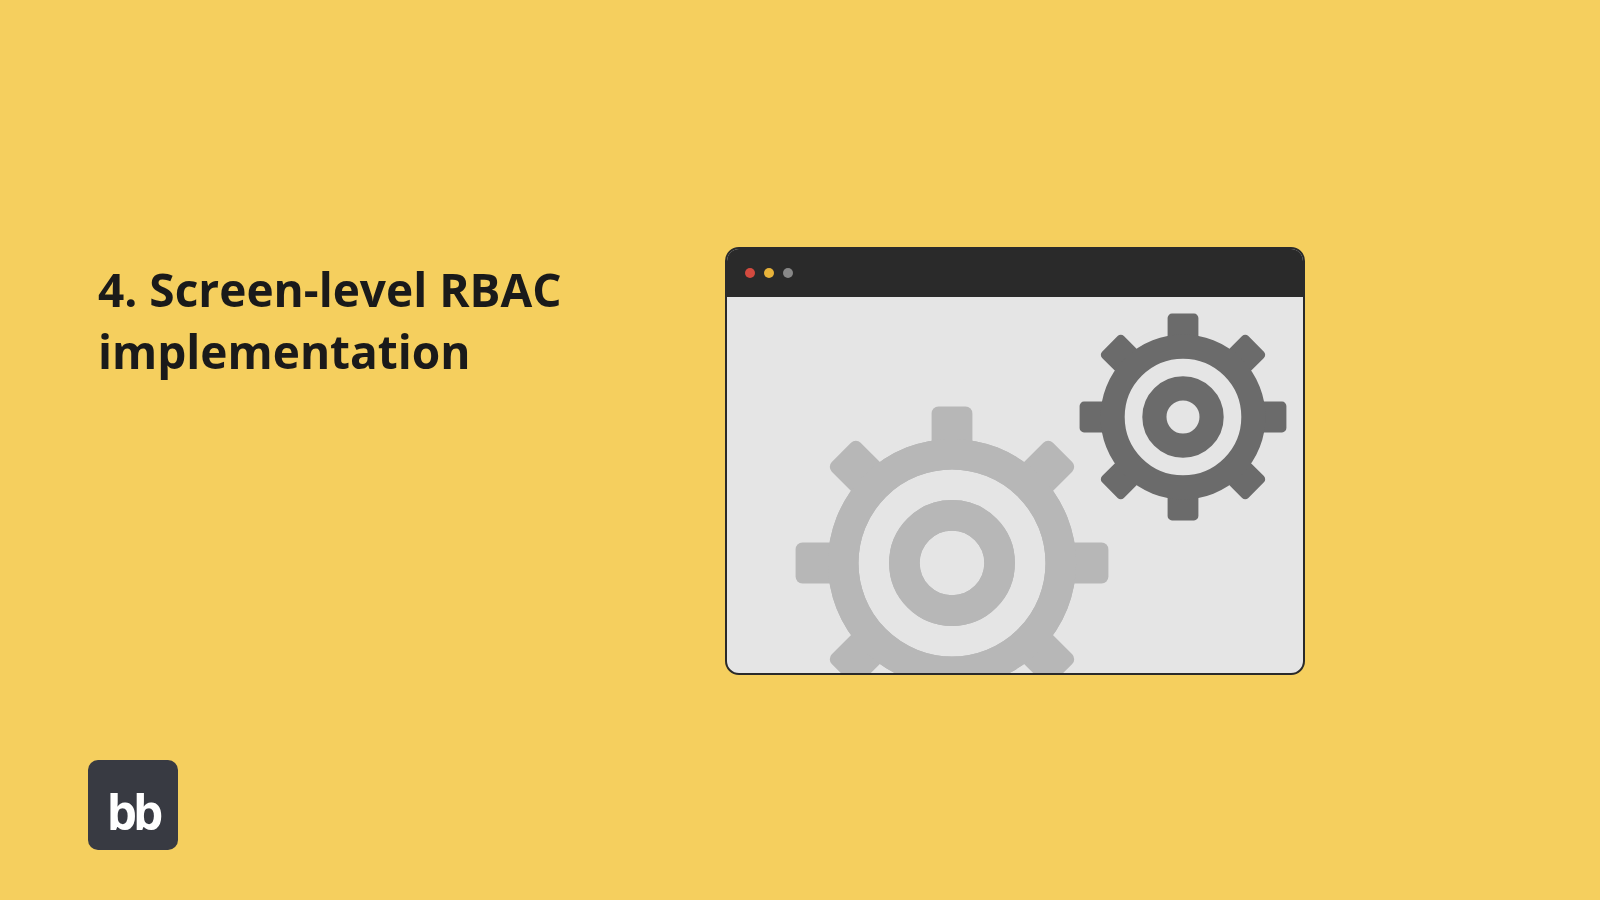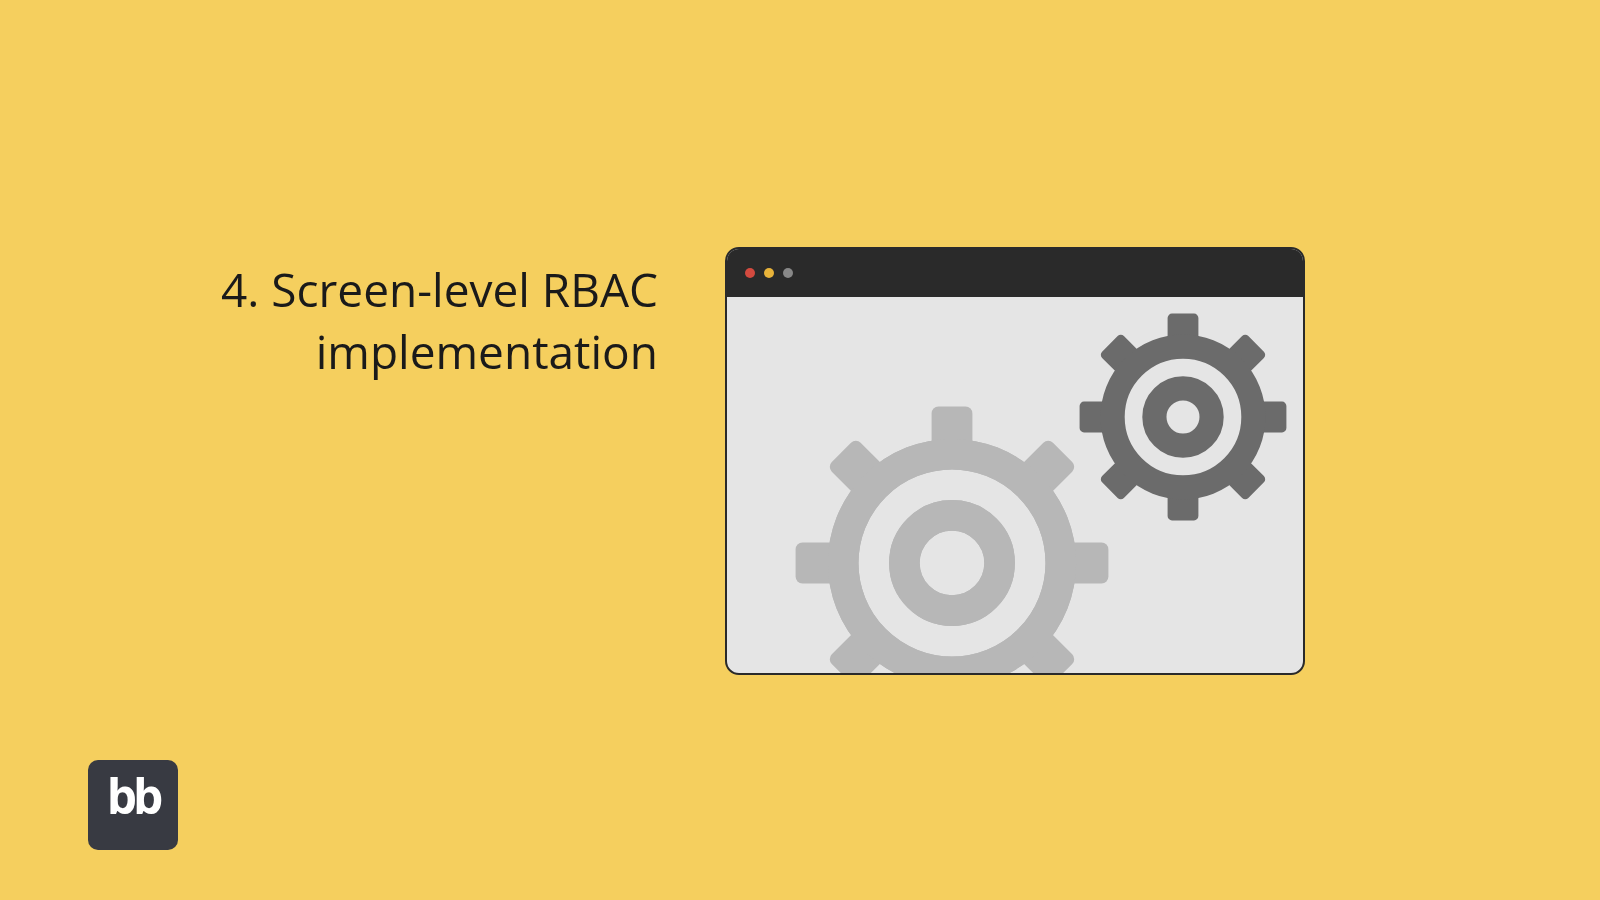--- a/index.html
+++ b/index.html
@@ -9,38 +9,37 @@
       background: #f5cf5e;
       font-family: -apple-system, BlinkMacSystemFont, 'Segoe UI', 'Open Sans', sans-serif;
       position: relative;
       overflow: hidden;
     }
     .heading {
       position: absolute;
       top: 258px;
       left: 98px;
       font-size: 46px;
-      font-weight: 400;
+      font-weight: 700;
       color: #1a1a1a;
       line-height: 1.35;
       max-width: 560px;
-      text-align: right;
     }
     .logo-box {
       position: absolute;
       bottom: 50px;
       left: 88px;
       width: 90px;
       height: 90px;
       background: #383a42;
       border-radius: 10px;
       display: flex;
       align-items: flex-end;
       justify-content: center;
-      padding-bottom: 30px;
+      padding-bottom: 14px;
     }
     .logo-text {
       color: #fff;
       font-size: 48px;
       font-weight: 700;
       letter-spacing: -4px;
       line-height: 1;
     }
     .window-frame {
       position: absolute;

